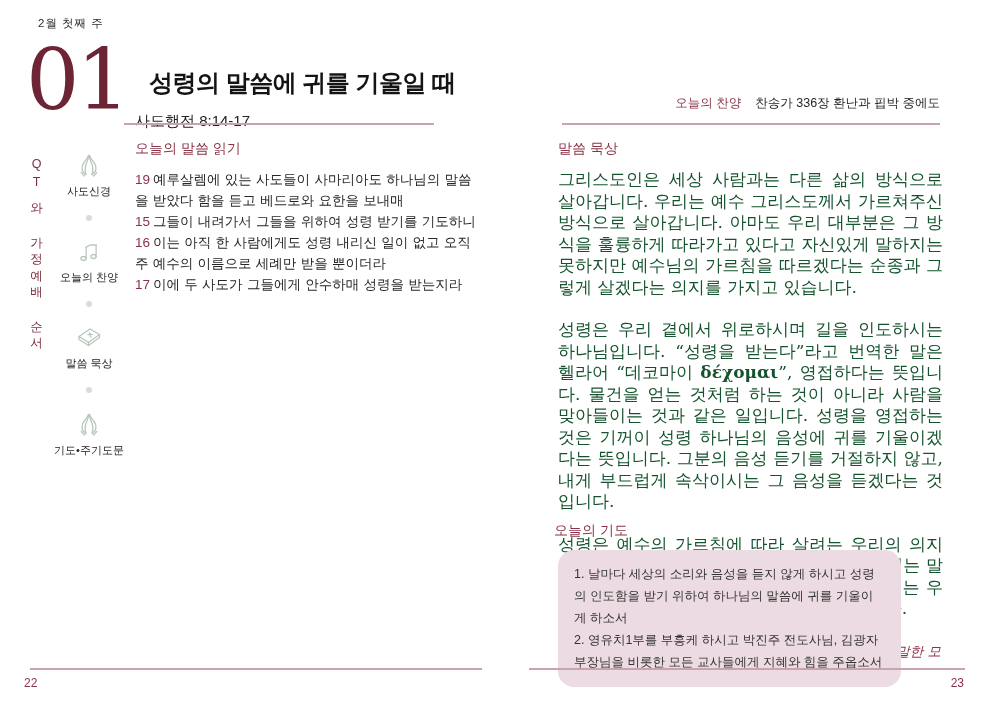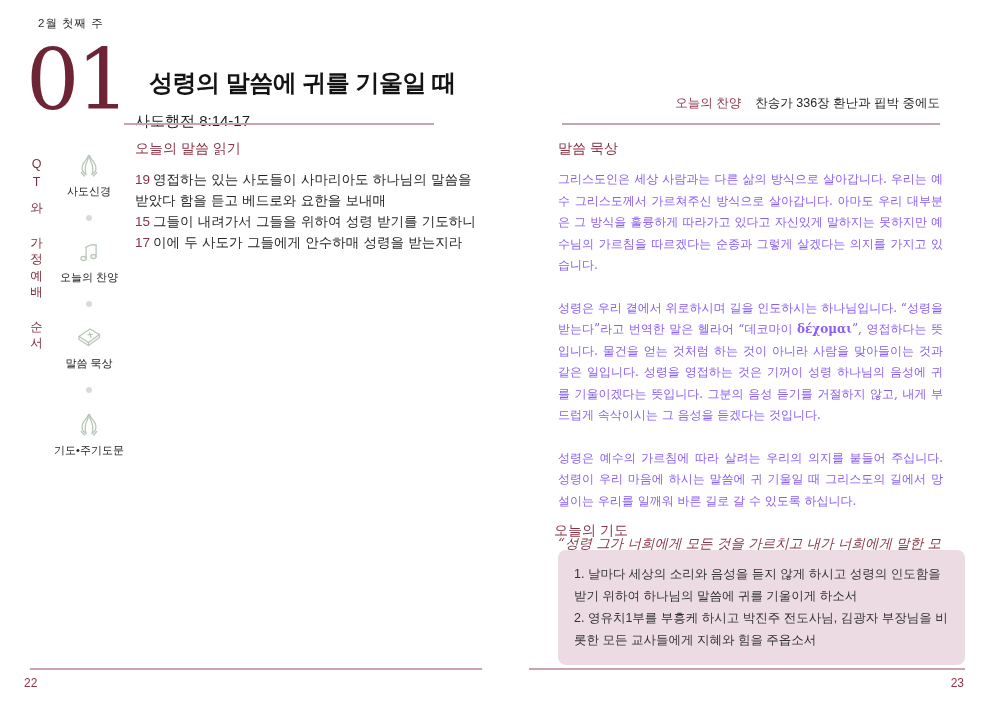--- a/index.html
+++ b/index.html
@@ -62,34 +62,34 @@
   .verse {
     font-family: "DejaVu Serif", serif;
     font-size: 13.5px; line-height: 21px; color: #262626; margin: 0;
   }
   .verse-num { font-family: "Liberation Sans", sans-serif; color: #8a3246; margin-right: 3px; }
 
   
   .meditation { position: absolute; left: 558px; top: 140px; width: 385px; }
   .med-para {
     font-family: "DejaVu Serif", serif;
-    font-size: 12px; line-height: 21.5px; color: #8b5cf6;
+    font-size: 17px; line-height: 21.5px; color: #14532d;
     margin: 0 0 21px; text-align: justify;
   }
   .greek { font-weight: bold; }
   .quote {
     font-family: "DejaVu Serif", serif; font-style: italic;
     font-size: 13.5px; line-height: 21px; color: #8a3246; margin: 2px 0 0;
   }
 
   
   .prayer-heading { position: absolute; left: 554px; top: 522px; }
   .prayer-box {
-    position: absolute; left: 558px; top: 550px; width: 407px;
-    background: #ecdbe2; border-radius: 8px; padding: 13px 16px 14px;
+    position: absolute; left: 558px; top: 550px; width: 343px;
+    background: #ecdbe2; border-radius: 16px; padding: 13px 16px 14px;
   }
   .prayer-item { font-size: 12.5px; line-height: 22px; color: #333; margin: 0; }
 
   
   .footer-rule-left  { left: 30px;  top: 668px; width: 452px; }
   .footer-rule-right { left: 529px; top: 668px; width: 436px; }
   .page-num { position: absolute; top: 676px; font-size: 12px; color: #8a3246; }
   .page-num-left  { left: 24px; }
   .page-num-right { right: 36px; }
 </style>
@@ -169,22 +169,23 @@
           <path d="M5.2 20.5 L8.4 24"></path>
             <path d="M20.8 20.5 L17.6 24"></path>
         </svg>
       </span>
       <span class="wo-label">기도•주기도문</span>
     </div>
   </div>
 
   <div class="reading">
     <h2 class="section-heading">오늘의 말씀 읽기</h2>
-    <p class="verse"><span class="verse-num">19</span><span>영접하는 있는 사도들이 사마리아도 하나님의 말씀을 받았다 함을 듣고 베드로와 요한을 보내매</span></p>
+    <p class="verse"><span class="verse-num">19</span><span>예루살렘에 있는 사도들이 사마리아도 하나님의 말씀을 받았다 함을 듣고 베드로와 요한을 보내매</span></p>
     <p class="verse"><span class="verse-num">15</span><span>그들이 내려가서 그들을 위하여 성령 받기를 기도하니</span></p>
+    <p class="verse"><span class="verse-num">16</span><span>이는 아직 한 사람에게도 성령 내리신 일이 없고 오직 주 예수의 이름으로 세례만 받을 뿐이더라</span></p>
     <p class="verse"><span class="verse-num">17</span><span>이에 두 사도가 그들에게 안수하매 성령을 받는지라</span></p>
   </div>
 
   <div class="meditation">
     <h2 class="section-heading">말씀 묵상</h2>
     <p class="med-para">그리스도인은 세상 사람과는 다른 삶의 방식으로 살아갑니다. 우리는 예수 그리스도께서 가르쳐주신 방식으로 살아갑니다. 아마도 우리 대부분은 그 방식을 훌륭하게 따라가고 있다고 자신있게 말하지는 못하지만 예수님의 가르침을 따르겠다는 순종과 그렇게 살겠다는 의지를 가지고 있습니다.</p>
     <p class="med-para"><span>성령은 우리 곁에서 위로하시며 길을 인도하시는 하나님입니다. “성령을 받는다”라고 번역한 말은 헬라어 “데코마이 </span><span class="greek">δέχομαι</span><span>”, 영접하다는 뜻입니다. 물건을 얻는 것처럼 하는 것이 아니라 사람을 맞아들이는 것과 같은 일입니다. 성령을 영접하는 것은 기꺼이 성령 하나님의 음성에 귀를 기울이겠다는 뜻입니다. 그분의 음성 듣기를 거절하지 않고, 내게 부드럽게 속삭이시는 그 음성을 듣겠다는 것입니다.</span></p>
     <p class="med-para">성령은 예수의 가르침에 따라 살려는 우리의 의지를 붙들어 주십니다. 성령이 우리 마음에 하시는 말씀에 귀 기울일 때 그리스도의 길에서 망설이는 우리를 일깨워 바른 길로 갈 수 있도록 하십니다.</p>
     <p class="quote">“성령 그가 너희에게 모든 것을 가르치고 내가 너희에게 말한 모든 것을 생각나게 하리라” -요14:26</p>
   </div>

